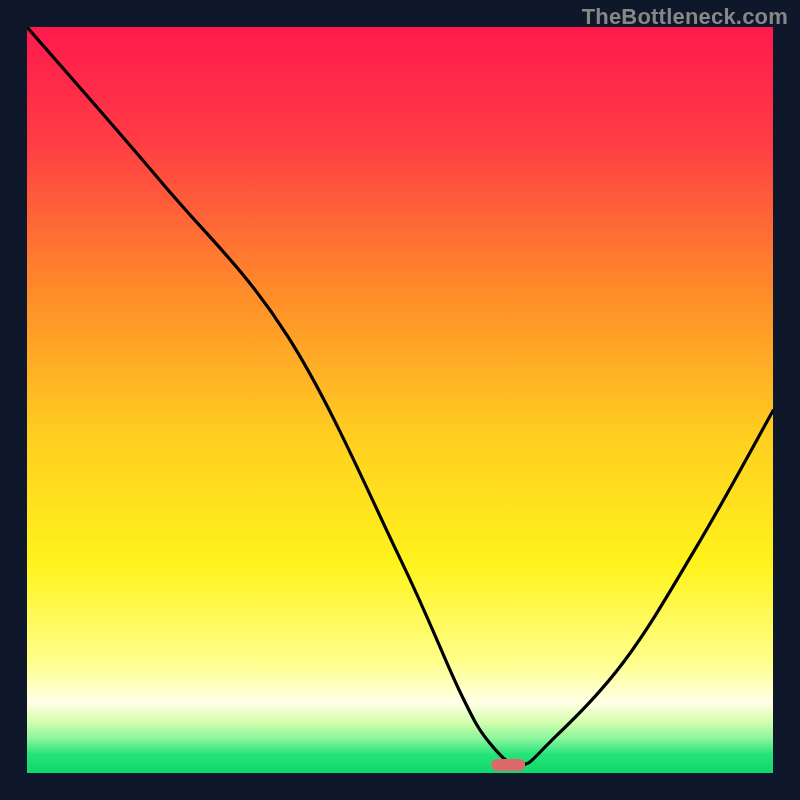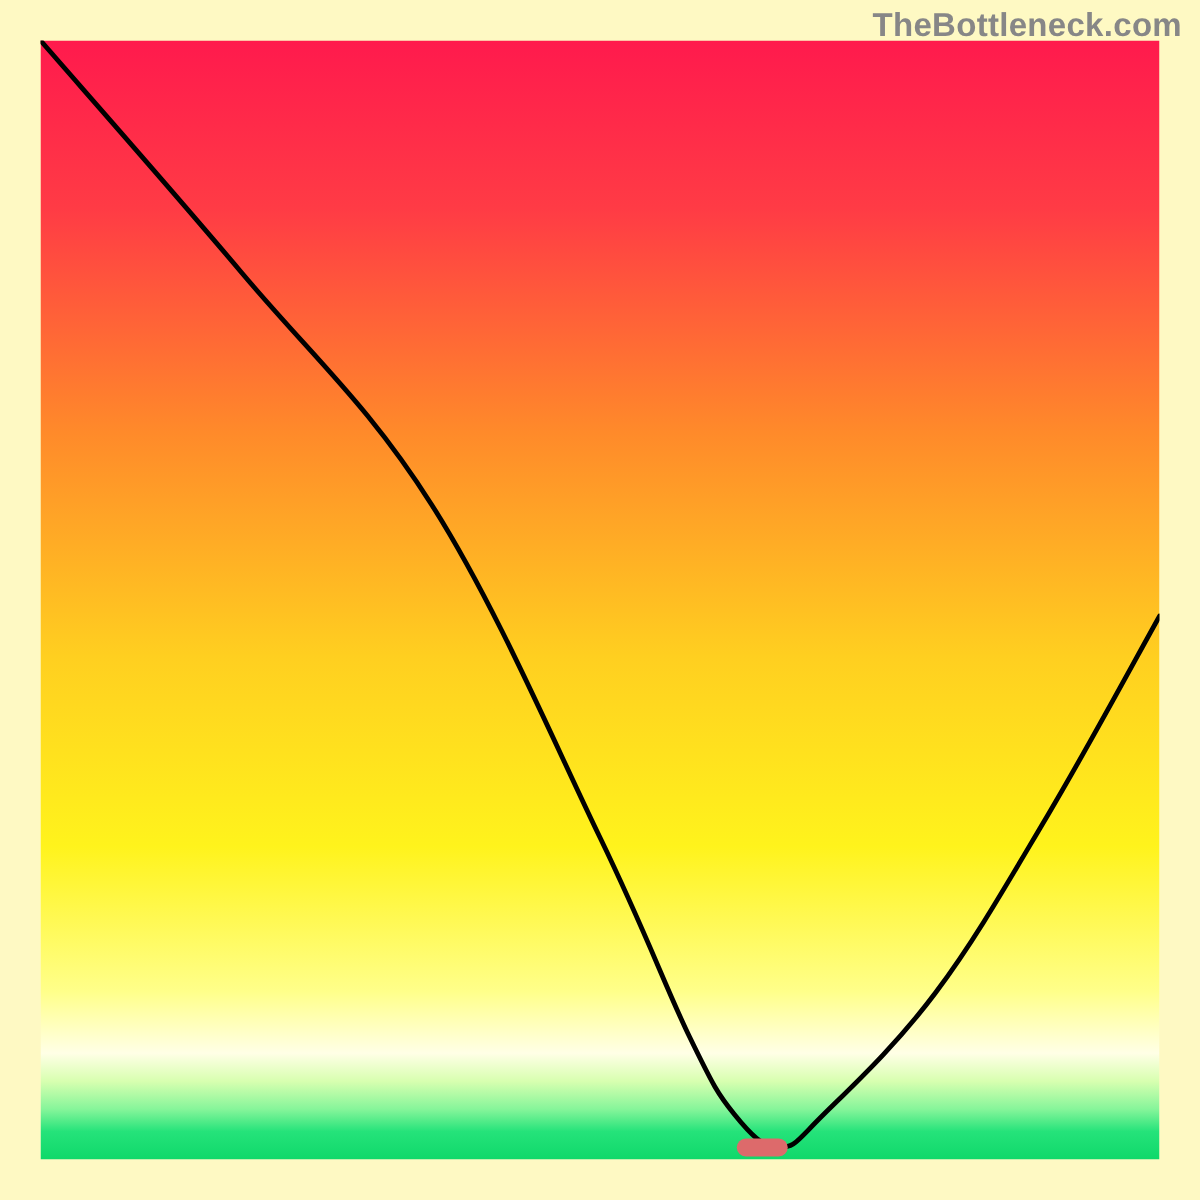--- a/index.html
+++ b/index.html
@@ -9,21 +9,21 @@
     height: 800px;
     background: #000;
     overflow: hidden;
   }
   .frame {
     position: absolute;
     left: 0;
     top: 0;
     width: 800px;
     height: 800px;
-    background: #fef9c3;
+    background: #0f172a;
   }
   .watermark {
     position: absolute;
     top: 4px;
     right: 12px;
     font-family: Arial, Helvetica, sans-serif;
     font-size: 22px;
     font-weight: 600;
     color: #878787;
     letter-spacing: 0.2px;

